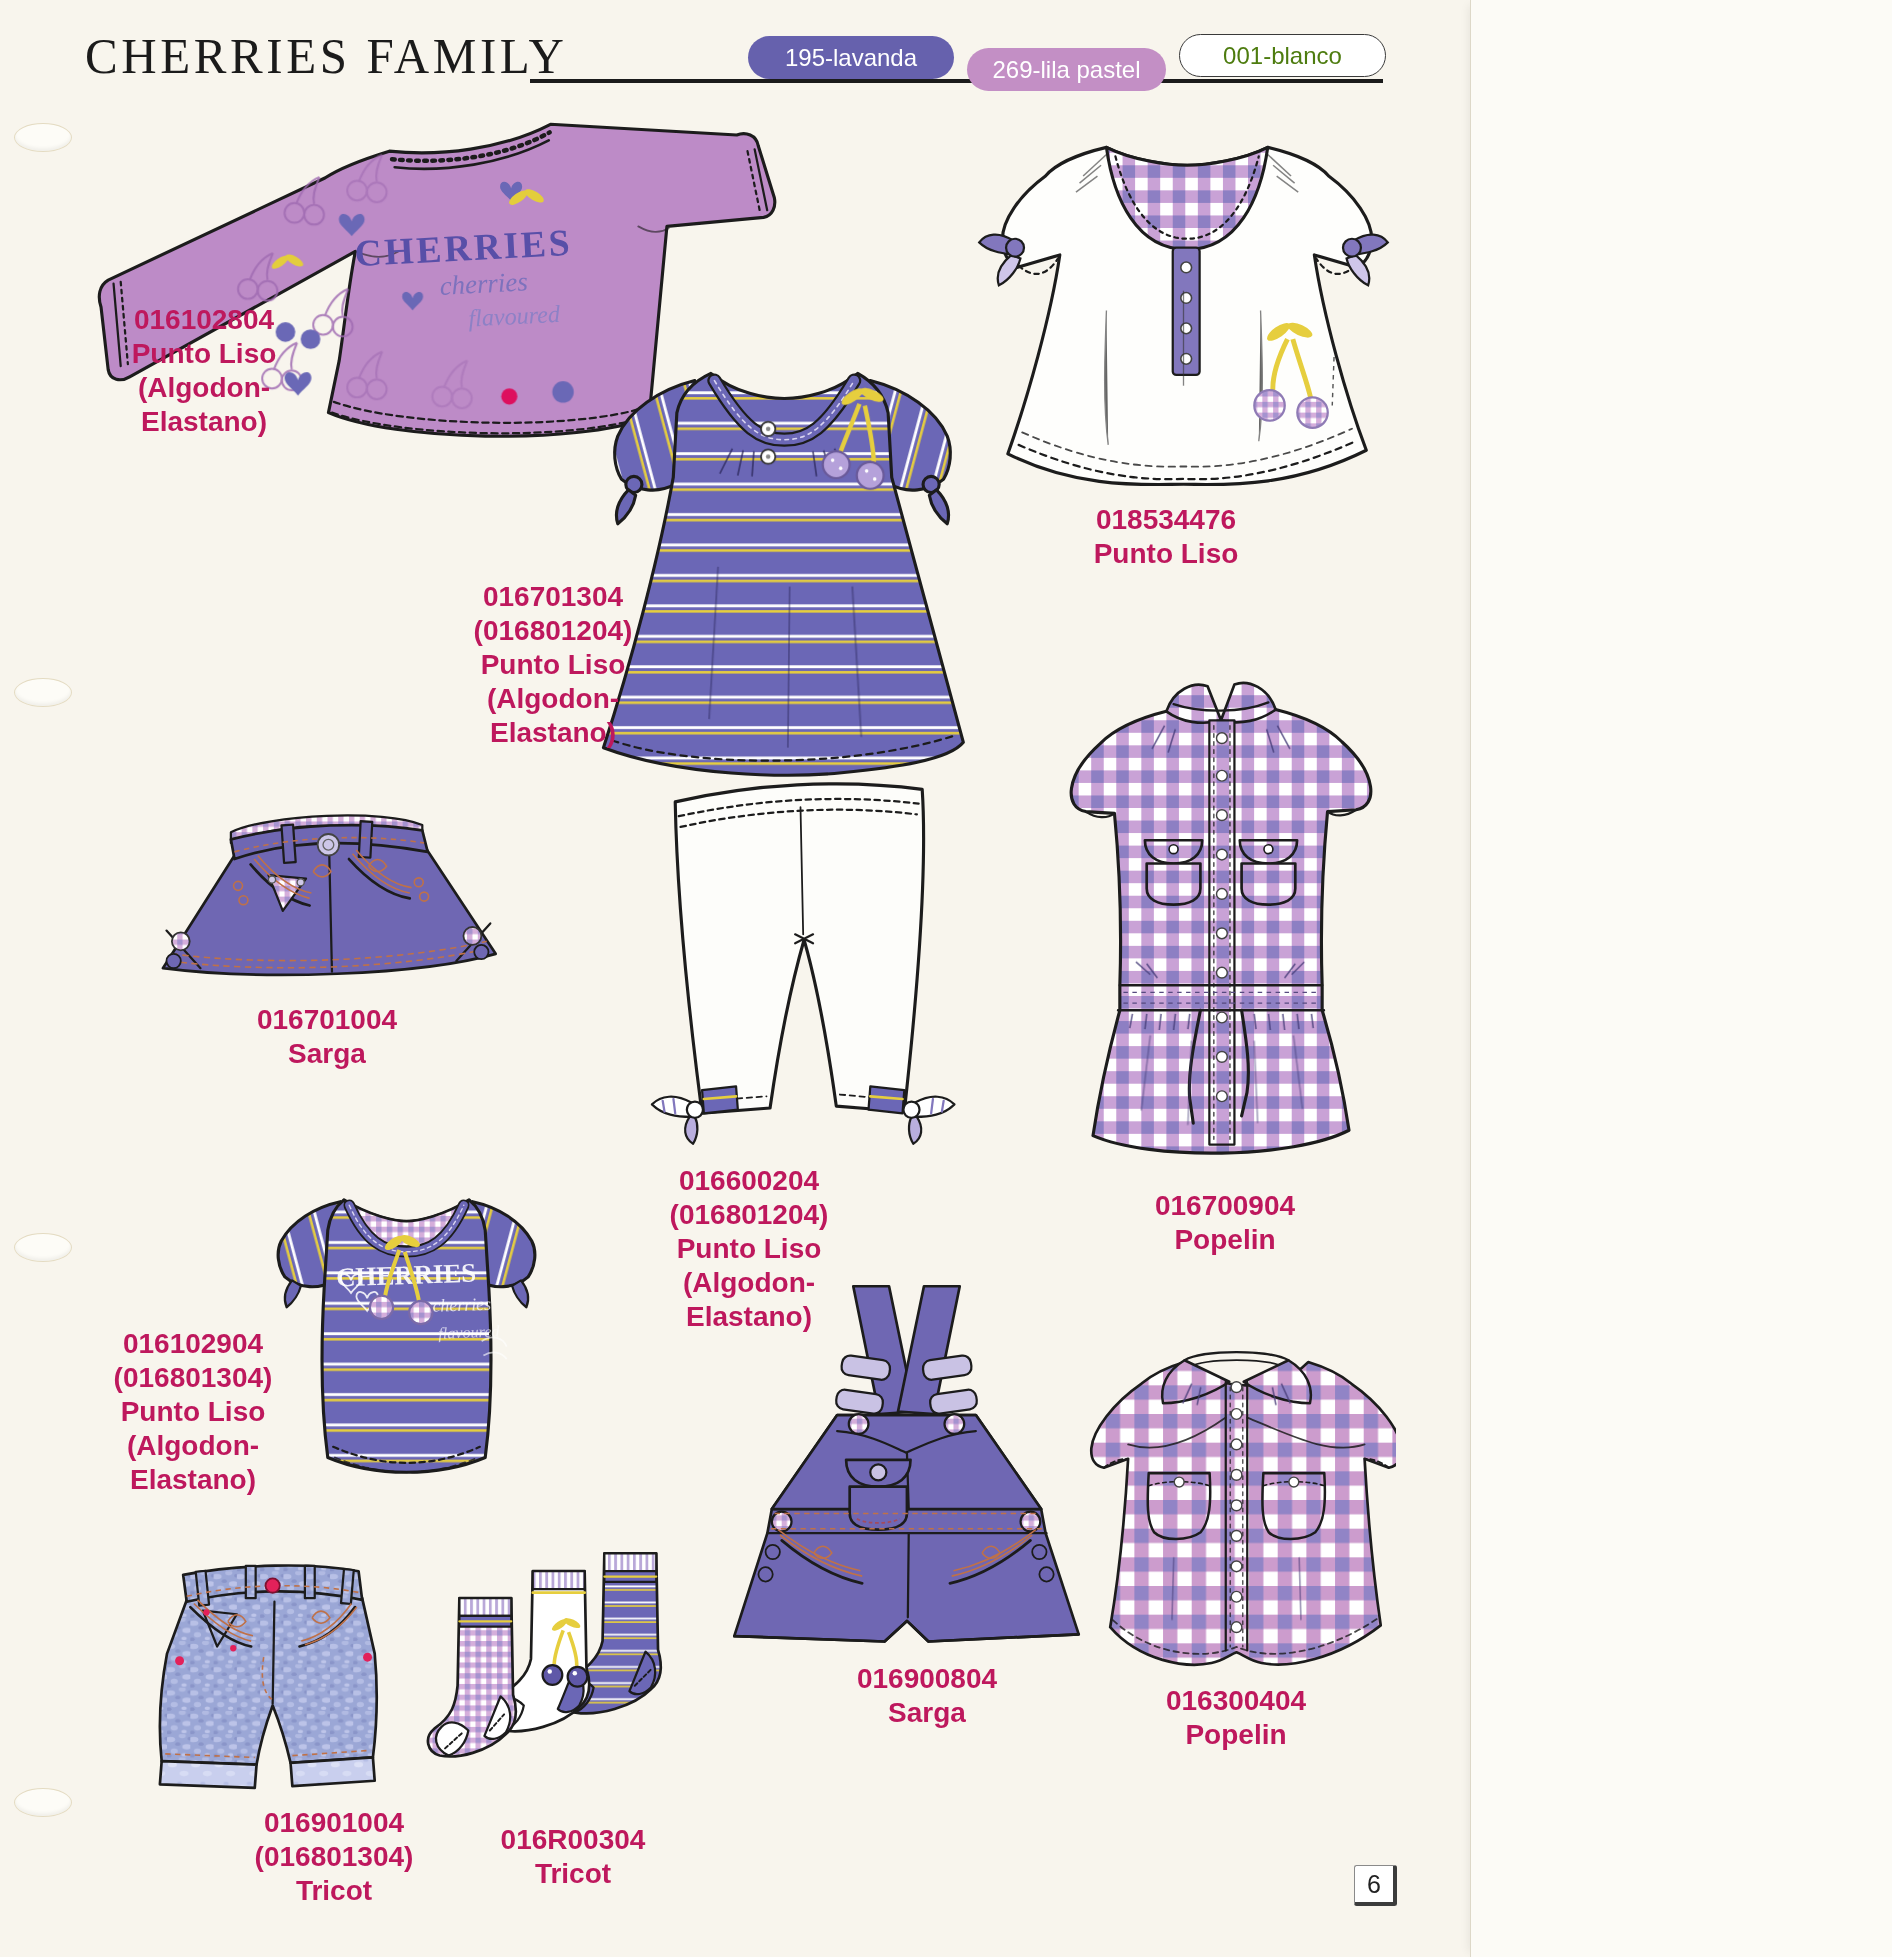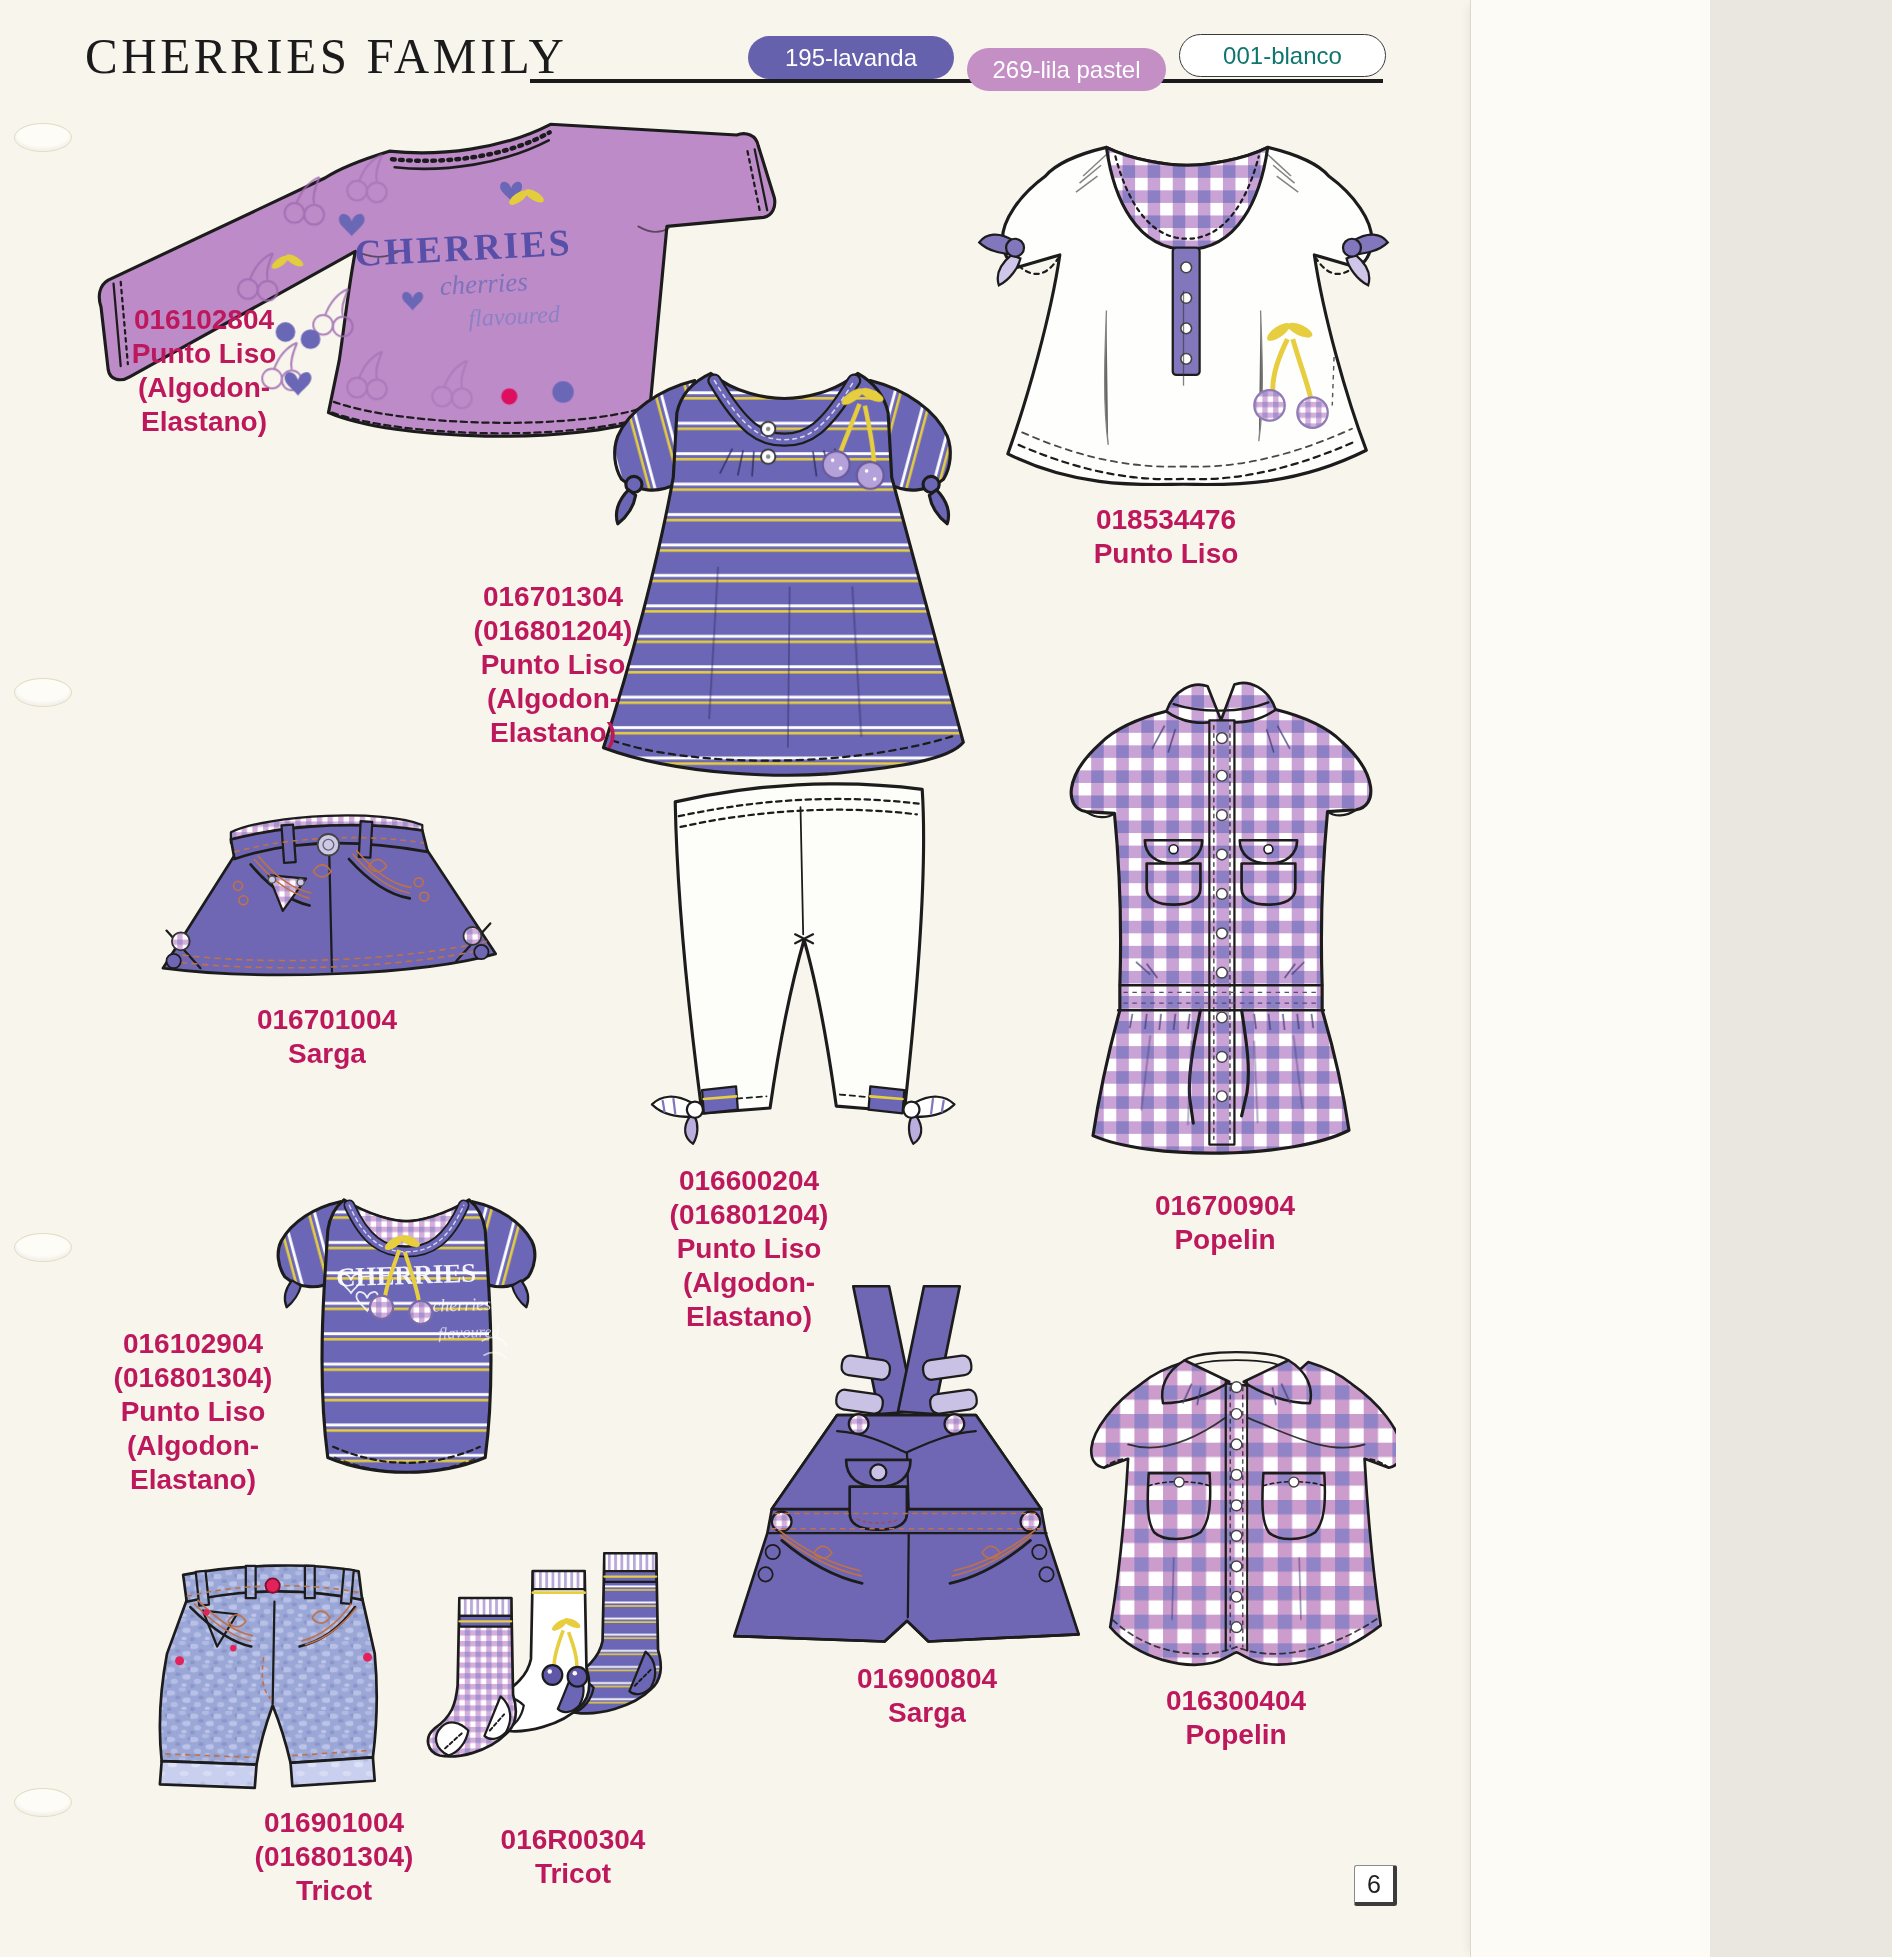--- a/index.html
+++ b/index.html
@@ -1,30 +1,30 @@
 <!DOCTYPE html>
 <html style="font-size:14.3px"><head>
 <meta charset="utf-8">
 <style>
   html,body{margin:0;padding:0;background:#e9e7e0;}
-  #stage{position:relative;width:1710px;height:1958px;background:#f8f5ed;overflow:hidden;
+  #stage{position:relative;width:1892px;height:1958px;background:#f8f5ed;overflow:hidden;
          font-family:"Liberation Sans",sans-serif;}
   #rightMargin{position:absolute;left:1470px;top:0;width:423px;height:1958px;background:#fcfbf6;
          border-left:1.8px solid #ddd8c8;box-shadow:-7.2px 0 9px -5.4px rgba(0,0,0,.07);}
   .hole{position:absolute;left:14.3px;width:56px;height:27px;border-radius:50%;
         background:#fdfcf7;border:1.8px solid #e4dbc2;box-shadow:inset 0 -2.7px 3.6px rgba(0,0,0,.05);}
   #pageTitle{position:absolute;left:85px;top:27px;width:466px;
         font-family:"Liberation Serif",serif;font-size:49px;color:#1b1b1b;
         letter-spacing:3.6px;transform:scaleY(1.04);white-space:nowrap;}
   #titleRule{position:absolute;left:530px;top:79px;width:853px;height:3.6px;background:#1b1b1b;}
   .pill{position:absolute;top:36px;height:43px;border-radius:21.5px;display:flex;
         align-items:center;justify-content:center;font-weight:normal;font-size:24px;color:#fff;}
   #sw1{left:748px;width:206px;background:#6661ad;}
   #sw2{left:967px;width:199px;background:#c38fc5;margin-top:12px;}
-  #sw3{left:1179px;width:205px;background:#ffffff;color:#0f766e;border:1.8px solid #3a3a3a;top:34px;height:41px;}
+  #sw3{left:1179px;width:205px;background:#ffffff;color:#4d7c0f;border:1.8px solid #3a3a3a;top:34px;height:41px;}
   .plabel{position:absolute;transform:translateX(-50%);text-align:center;
         font-size:28px;font-weight:bold;color:#be185d;line-height:34px;white-space:nowrap;}
   .plabel span{display:block;}
   .art{position:absolute;}
   #pageNum{position:absolute;left:1354px;top:1865px;width:38px;height:36px;background:#fff;
         border:1.8px solid #8a8a8a;border-right:4.5px solid #3c3c3c;border-bottom:4.5px solid #3c3c3c;
         border-radius:2.7px;display:flex;align-items:center;justify-content:center;
         font-size:25px;color:#222;}
 </style>
 </head>

